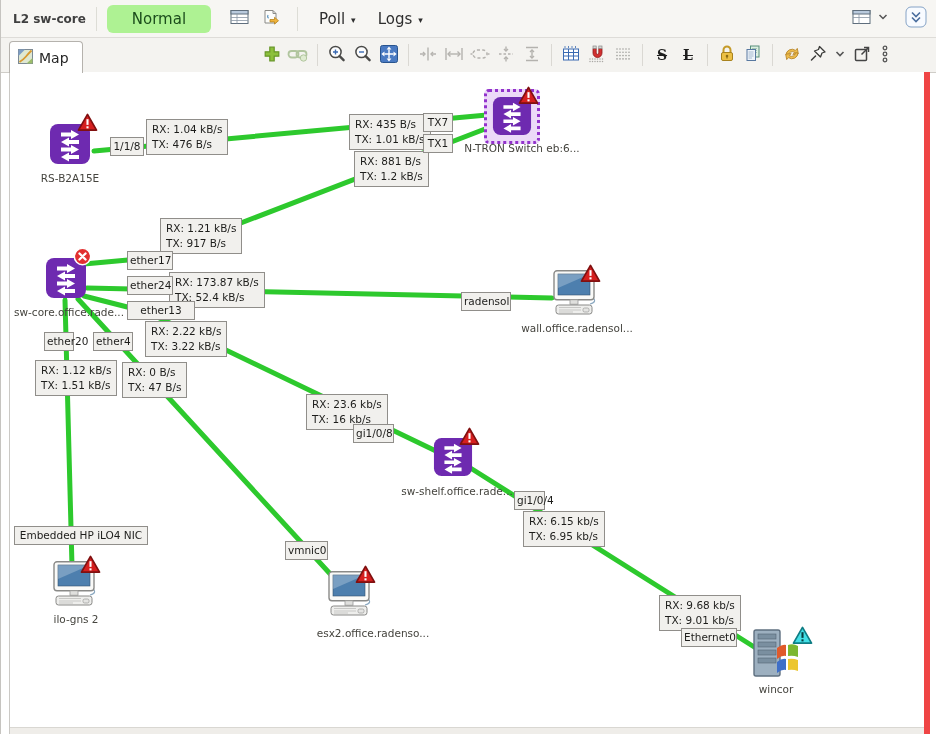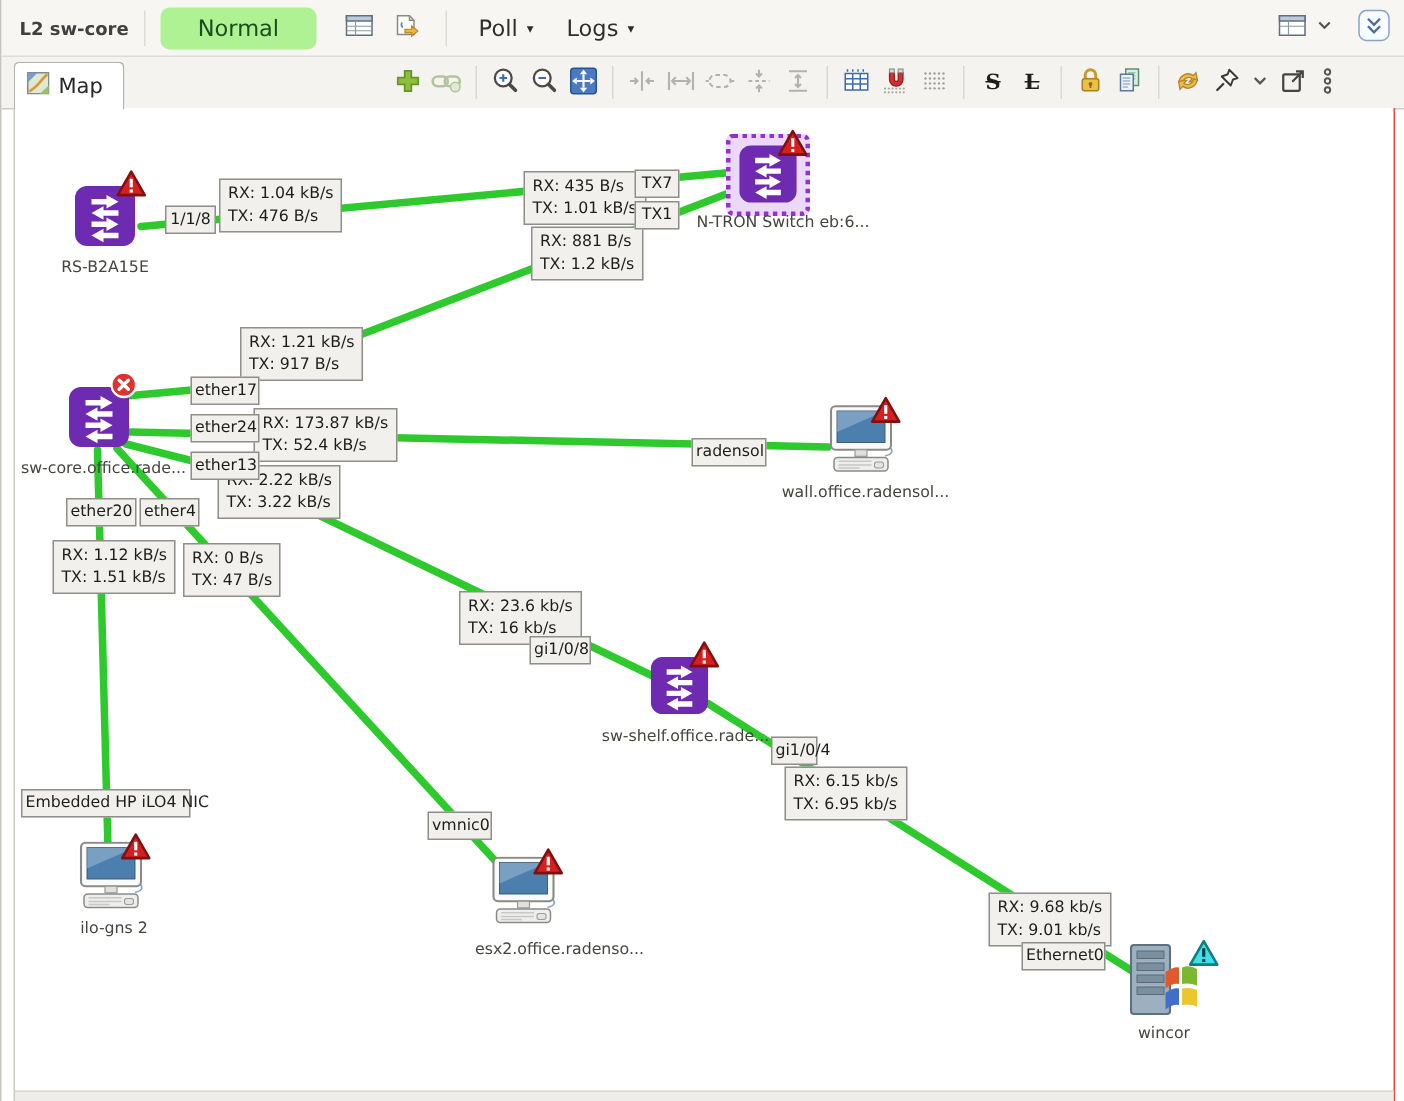--- a/index.html
+++ b/index.html
@@ -31,21 +31,21 @@
        font-size:14px;color:#262626;box-sizing:border-box;}
   .tspacer{width:258px;}
   .tbtn{width:26px;height:26px;display:flex;align-items:center;justify-content:center;
         border:none;background:transparent;padding:0;}
   .tsep{width:1px;height:22px;background:#dad8d3;margin:0 6px;}
   .strike{font-family:"DejaVu Serif","Liberation Serif",serif;font-size:14px;
           font-weight:bold;color:#1e1e1e;text-decoration:line-through;}
 
   
   .map{position:absolute;left:8px;top:72px;width:921px;height:662px;background:#fff;
-       border-left:1px solid #cbc9c5;border-right:1px solid #ef4444;box-sizing:border-box;}
+       border-left:1px solid #cbc9c5;border-right:6px solid #ef4444;box-sizing:border-box;}
   #links-svg{position:absolute;left:0;top:0;width:100%;height:100%;z-index:1;}
   .sel-box{position:absolute;border:3px dotted #9232cc;background:#ecd9f8;
            border-radius:5px;z-index:2;box-sizing:border-box;}
   .node{position:absolute;z-index:3;}
   .node svg{display:block;width:100%;height:100%;}
   .badge{position:absolute;z-index:4;}
   .node-label{position:absolute;font-size:10.5px;color:#45443e;white-space:nowrap;
               transform:translateX(-50%);z-index:3;text-align:right;}
   .port{position:absolute;background:#f1f0ed;border:1px solid #908e8a;font-size:10.5px;
         color:#1d1d1b;text-align:center;padding:2px 2px;box-sizing:border-box;height:19px;
@@ -345,21 +345,21 @@
       <div>TX: 1.2 kB/s</div>
     </div>
     <div class="traffic" style="left: 150px; top: 146px;">
       <div>RX: 1.21 kB/s</div>
       <div>TX: 917 B/s</div>
     </div>
     <div class="traffic" style="left: 159px; top: 200px;">
       <div>RX: 173.87 kB/s</div>
       <div>TX: 52.4 kB/s</div>
     </div>
-    <div class="traffic" style="left: 135px; top: 238px;">
+    <div class="traffic" style="left: 135px; top: 249px;">
       <div>RX: 2.22 kB/s</div>
       <div>TX: 3.22 kB/s</div>
     </div>
     <div class="traffic" style="left: 25px; top: 288px;">
       <div>RX: 1.12 kB/s</div>
       <div>TX: 1.51 kB/s</div>
     </div>
     <div class="traffic" style="left: 112px; top: 290px;">
       <div>RX: 0 B/s</div>
       <div>TX: 47 B/s</div>
@@ -515,22 +515,22 @@
         <path d="M11 1.5 L20.5 18 H1.5 Z" fill="#42dfe6" stroke="#0e7d84" stroke-width="1.8" stroke-linejoin="round"></path>
         <rect x="9.9" y="6.5" width="2.2" height="6" fill="#073d40"></rect>
         <rect x="9.9" y="14" width="2.2" height="2.2" fill="#073d40"></rect>
       </svg></div>
     <div class="node-label" style="left: 766px; top: 611px;">wincor</div>
     <div class="port" style="left: 100px; top: 65px; width: 34px;">1/1/8</div>
     <div class="port" style="left: 413px; top: 41px; width: 30px;">TX7</div>
     <div class="port" style="left: 413px; top: 62px; width: 30px;">TX1</div>
     <div class="port" style="left: 117px; top: 179px; width: 46px;">ether17</div>
     <div class="port" style="left: 117px; top: 204px; width: 46px;">ether24</div>
-    <div class="port" style="left: 117px; top: 229px; width: 46px;">ether13</div>
-    <div class="port" style="left: 34px; top: 260px; width: 47px;">ether20</div>
+    <div class="port" style="left: 117px; top: 229px; width: 68px;">ether13</div>
+    <div class="port" style="left: 34px; top: 260px; width: 30px;">ether20</div>
     <div class="port" style="left: 83px; top: 260px; width: 40px;">ether4</div>
     <div class="port" style="left: 451px; top: 220px; width: 50px;">radensol</div>
     <div class="port" style="left: 343px; top: 352px; width: 41px;">gi1/0/8</div>
     <div class="port" style="left: 504px; top: 419px; width: 31px;">gi1/0/4</div>
     <div class="port" style="left: 275px; top: 469px; width: 43px;">vmnic0</div>
-    <div class="port" style="left: 4px; top: 454px; width: 113px;">Embedded HP iLO4 NIC</div>
+    <div class="port" style="left: 4px; top: 454px; width: 134px;">Embedded HP iLO4 NIC</div>
     <div class="port" style="left: 671px; top: 556px; width: 56px;">Ethernet0</div>
   </div>
 
 </body></html>

